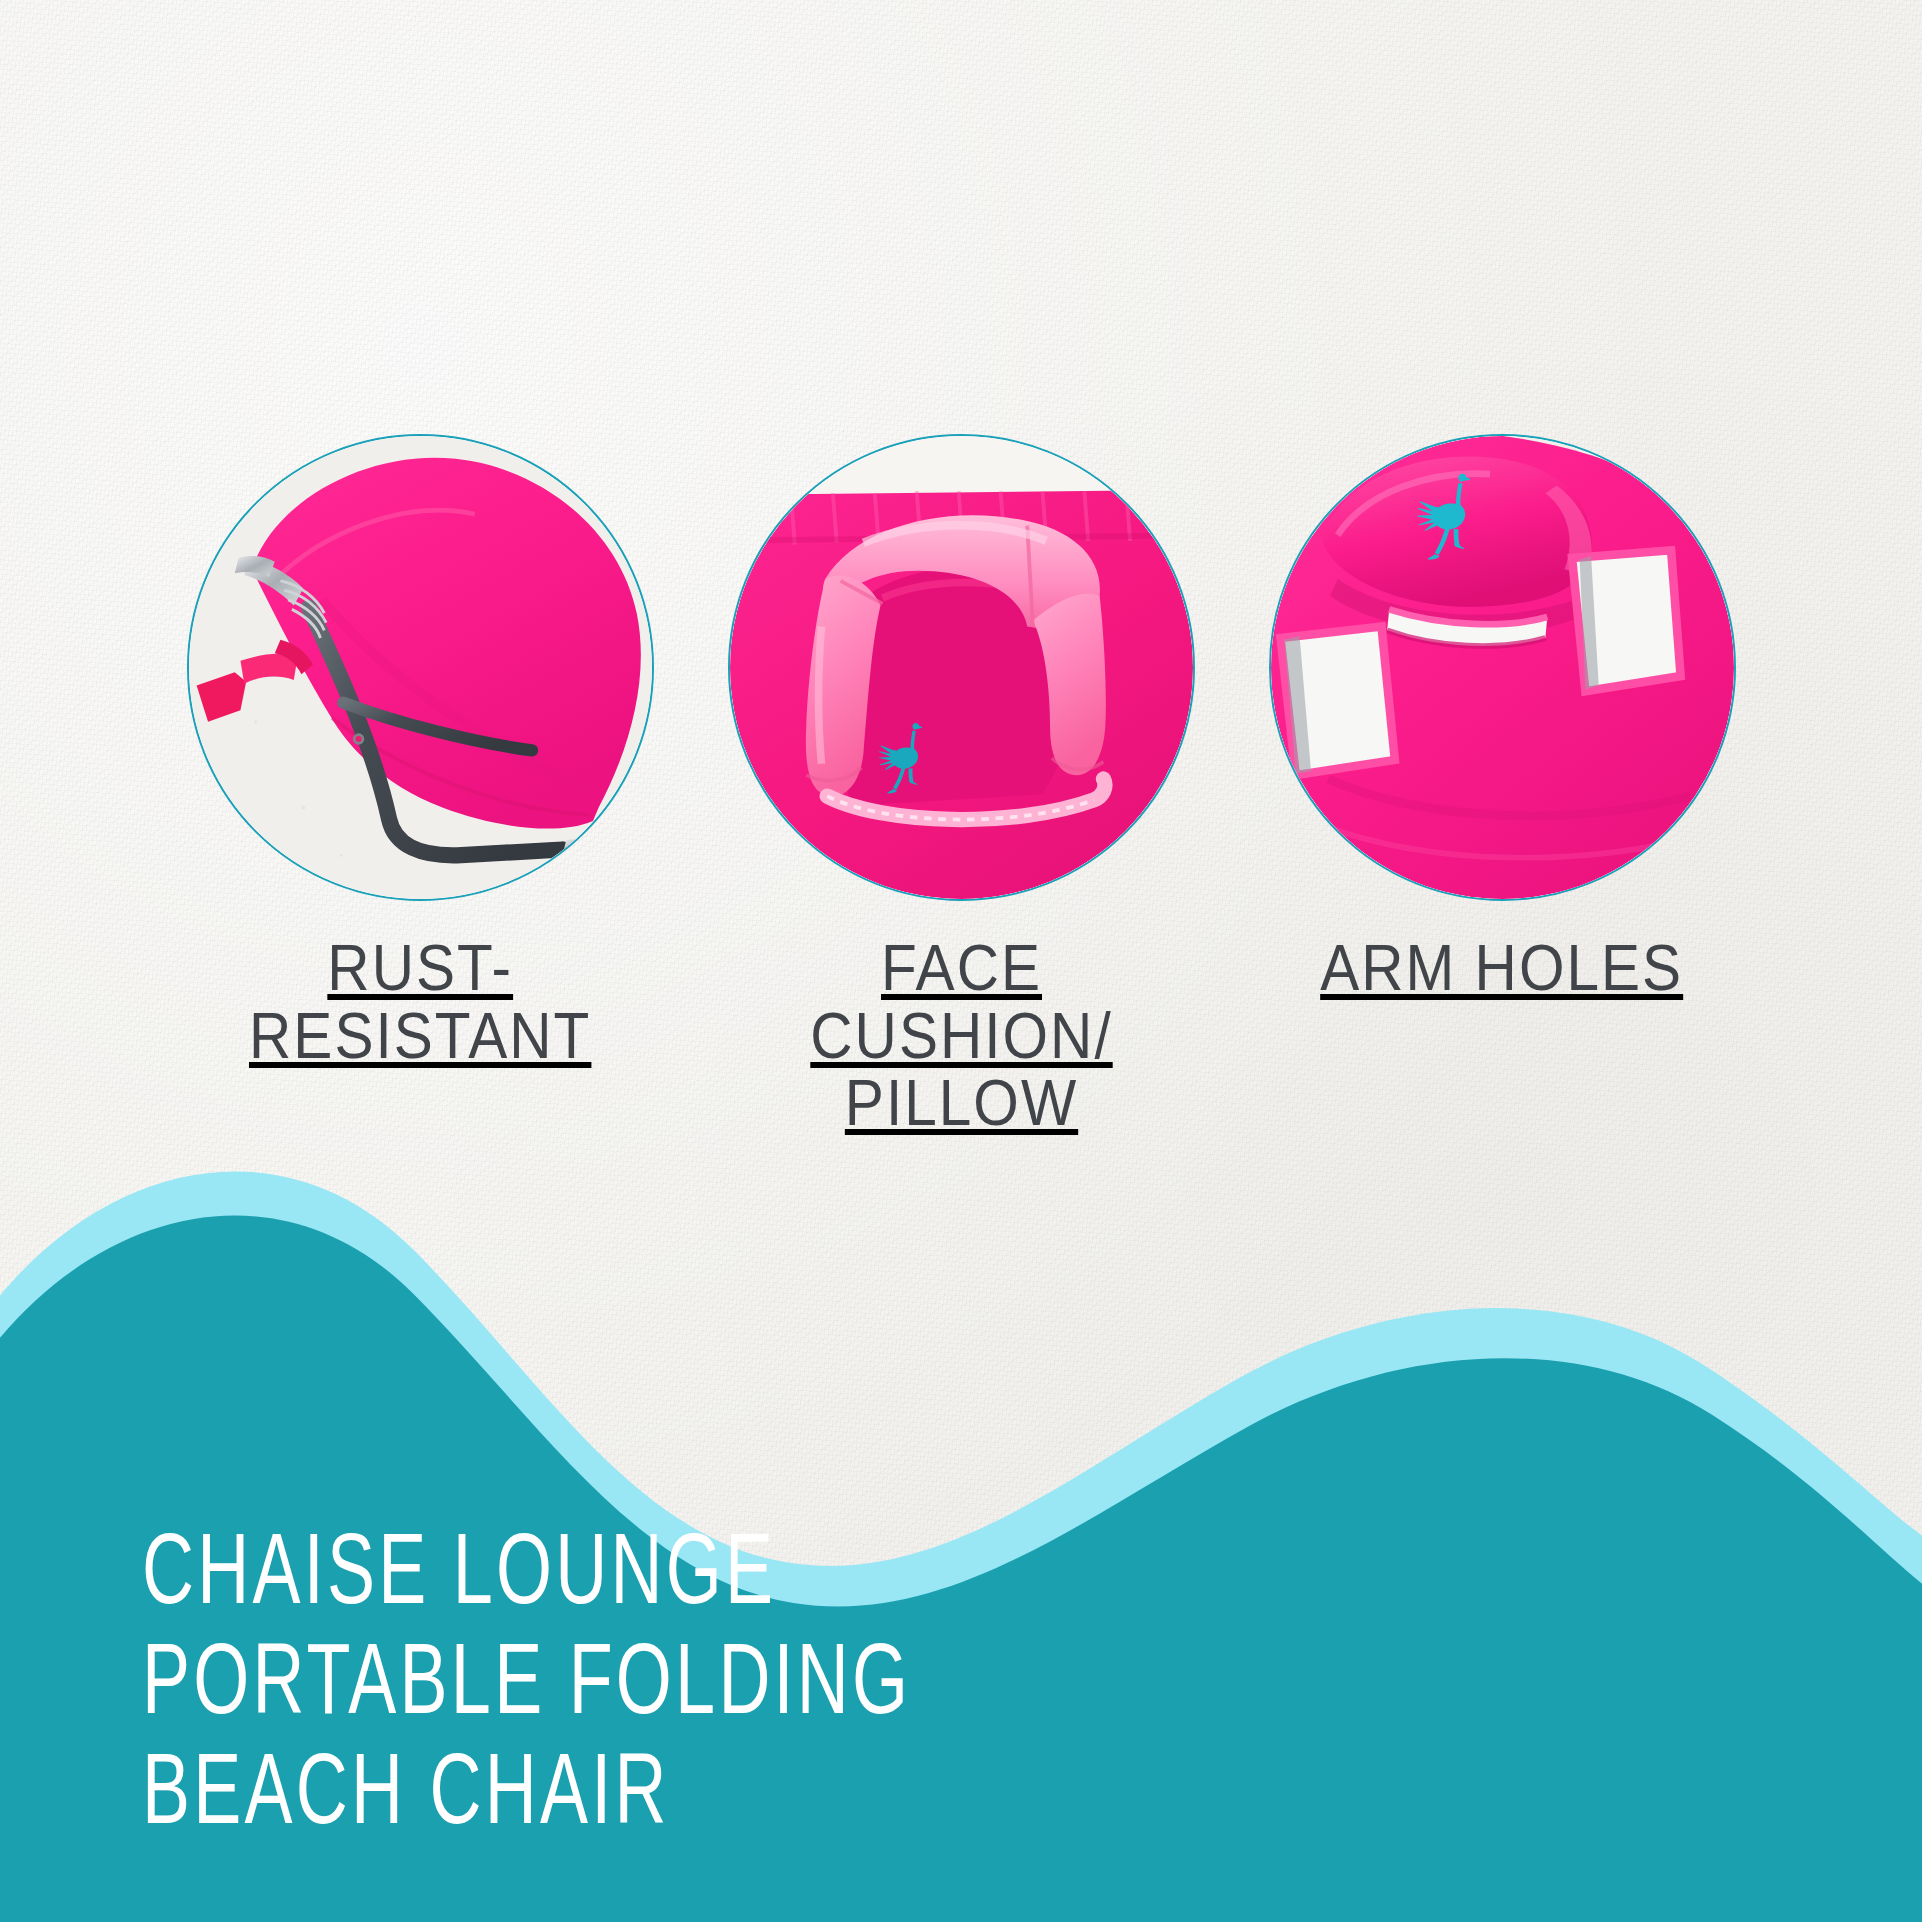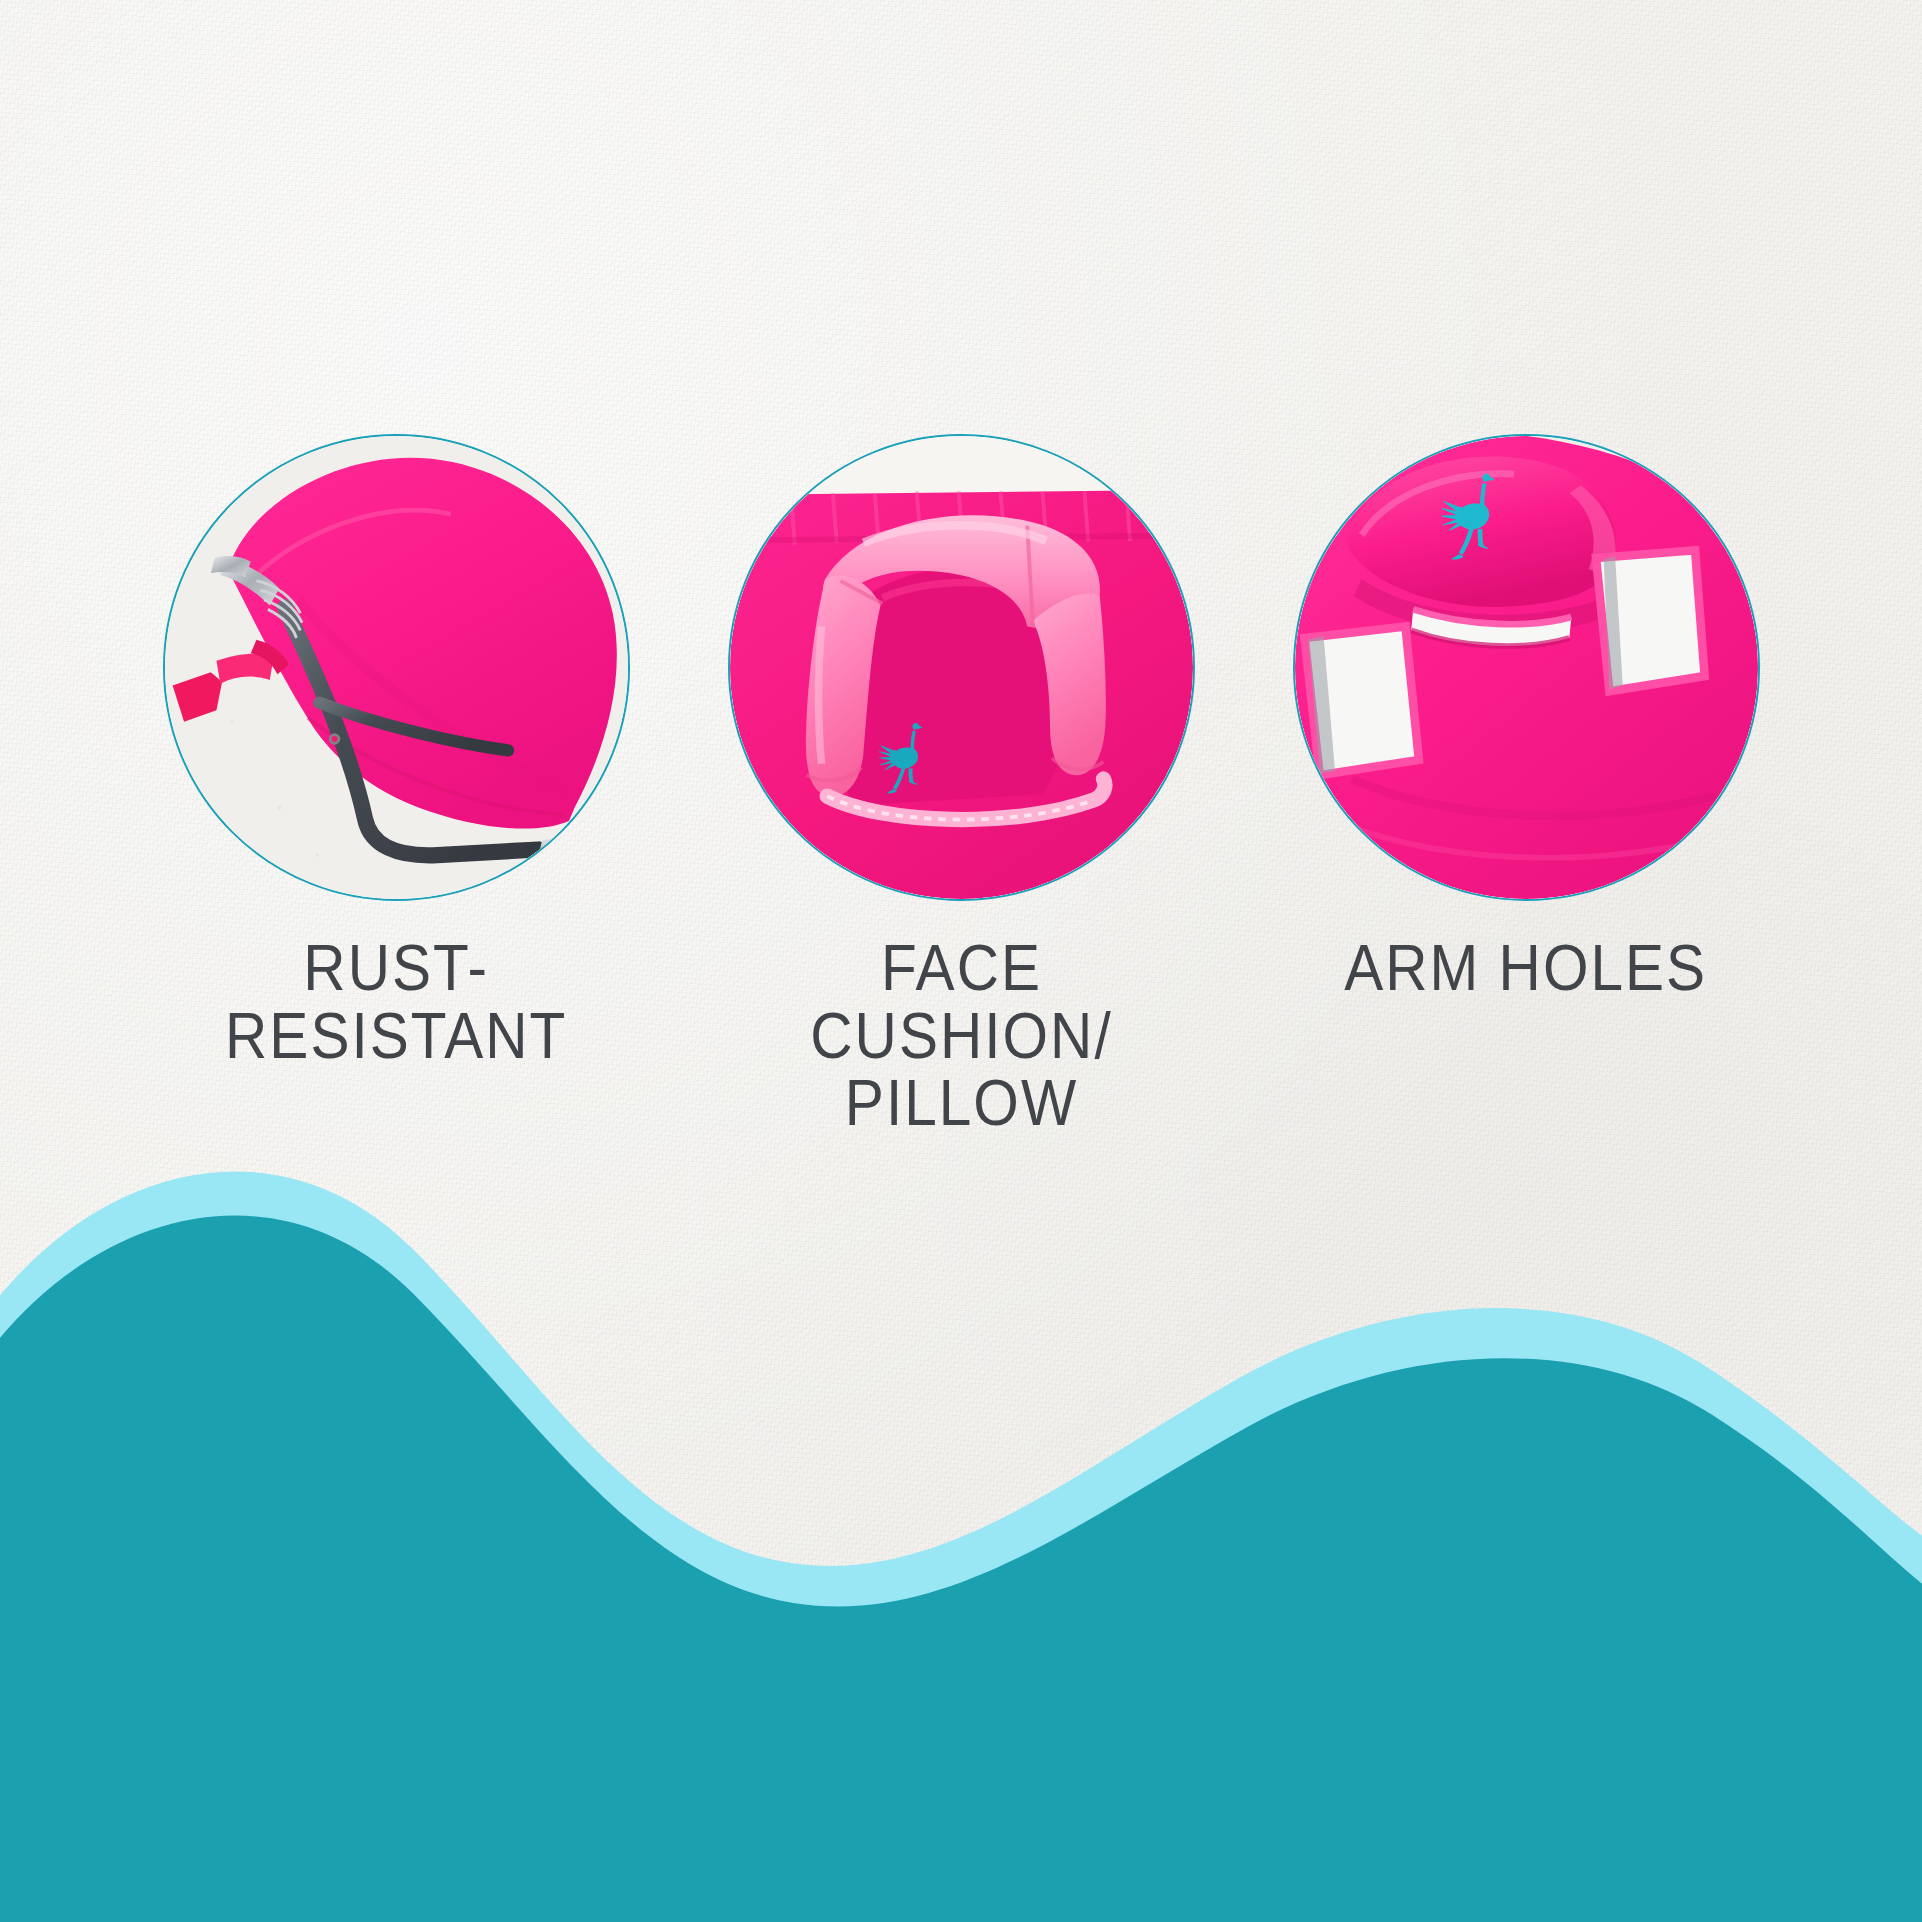--- a/index.html
+++ b/index.html
@@ -64,21 +64,22 @@
   }
 
   
   .features {
     position: absolute;
     left: 0;
     top: 434px;
     width: 1922px;
     display: flex;
     justify-content: center;
-    gap: 94px;
+    gap: 70px;
+    text-decoration: underline;
   }
   .feature {
     width: 471px;
     display: flex;
     flex-direction: column;
     align-items: center;
   }
   .circle {
     position: relative;
     width: 467px;
@@ -435,16 +436,21 @@
 
       <path d="M0 212
                C 120 70, 300 36, 430 166
                C 560 296, 664 462, 826 488
                C 988 514, 1130 398, 1300 304
                C 1460 216, 1650 208, 1782 292
                C 1886 358, 1952 428, 2001 468
                L 2001 820 L 0 820 Z" fill="#1ba0b0"></path>
     </svg>
 
+    <div class="title-block">
+      <div class="title-line">CHAISE LOUNGE</div>
+      <div class="title-line">PORTABLE FOLDING</div>
+      <div class="title-line">BEACH CHAIR</div>
+    </div>
   </div>
 
 </div>
 
 
 </body></html>

